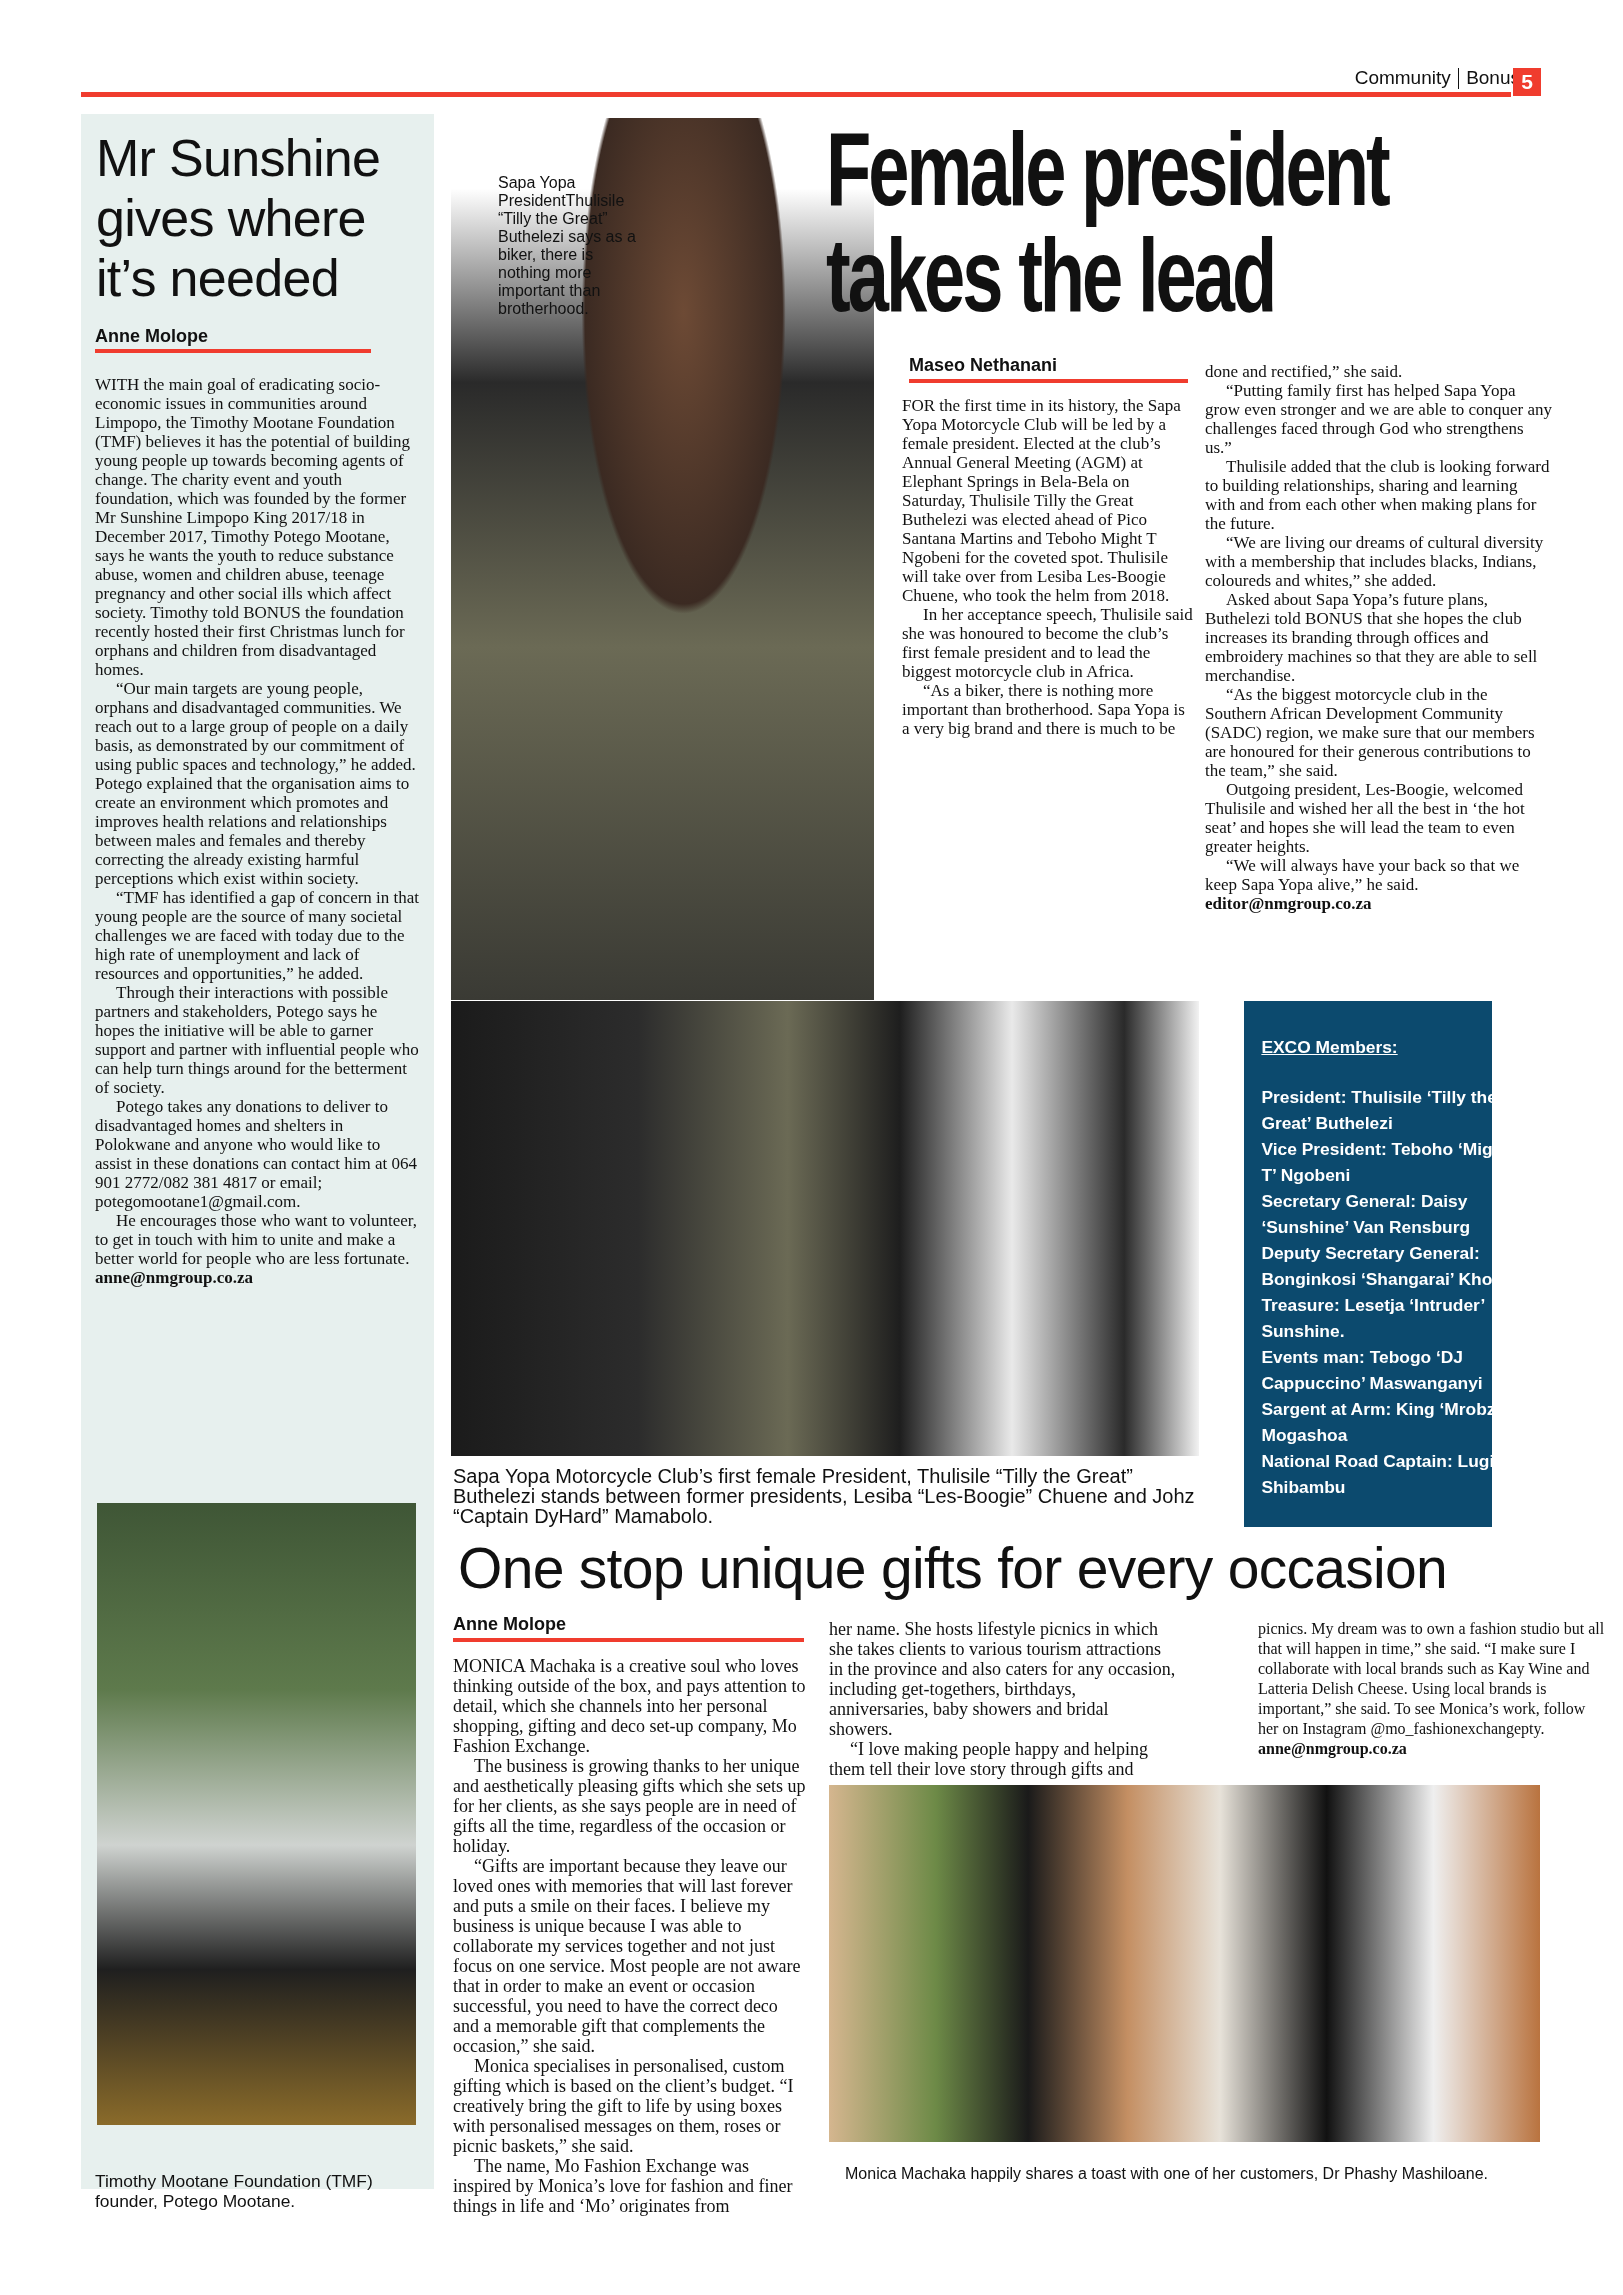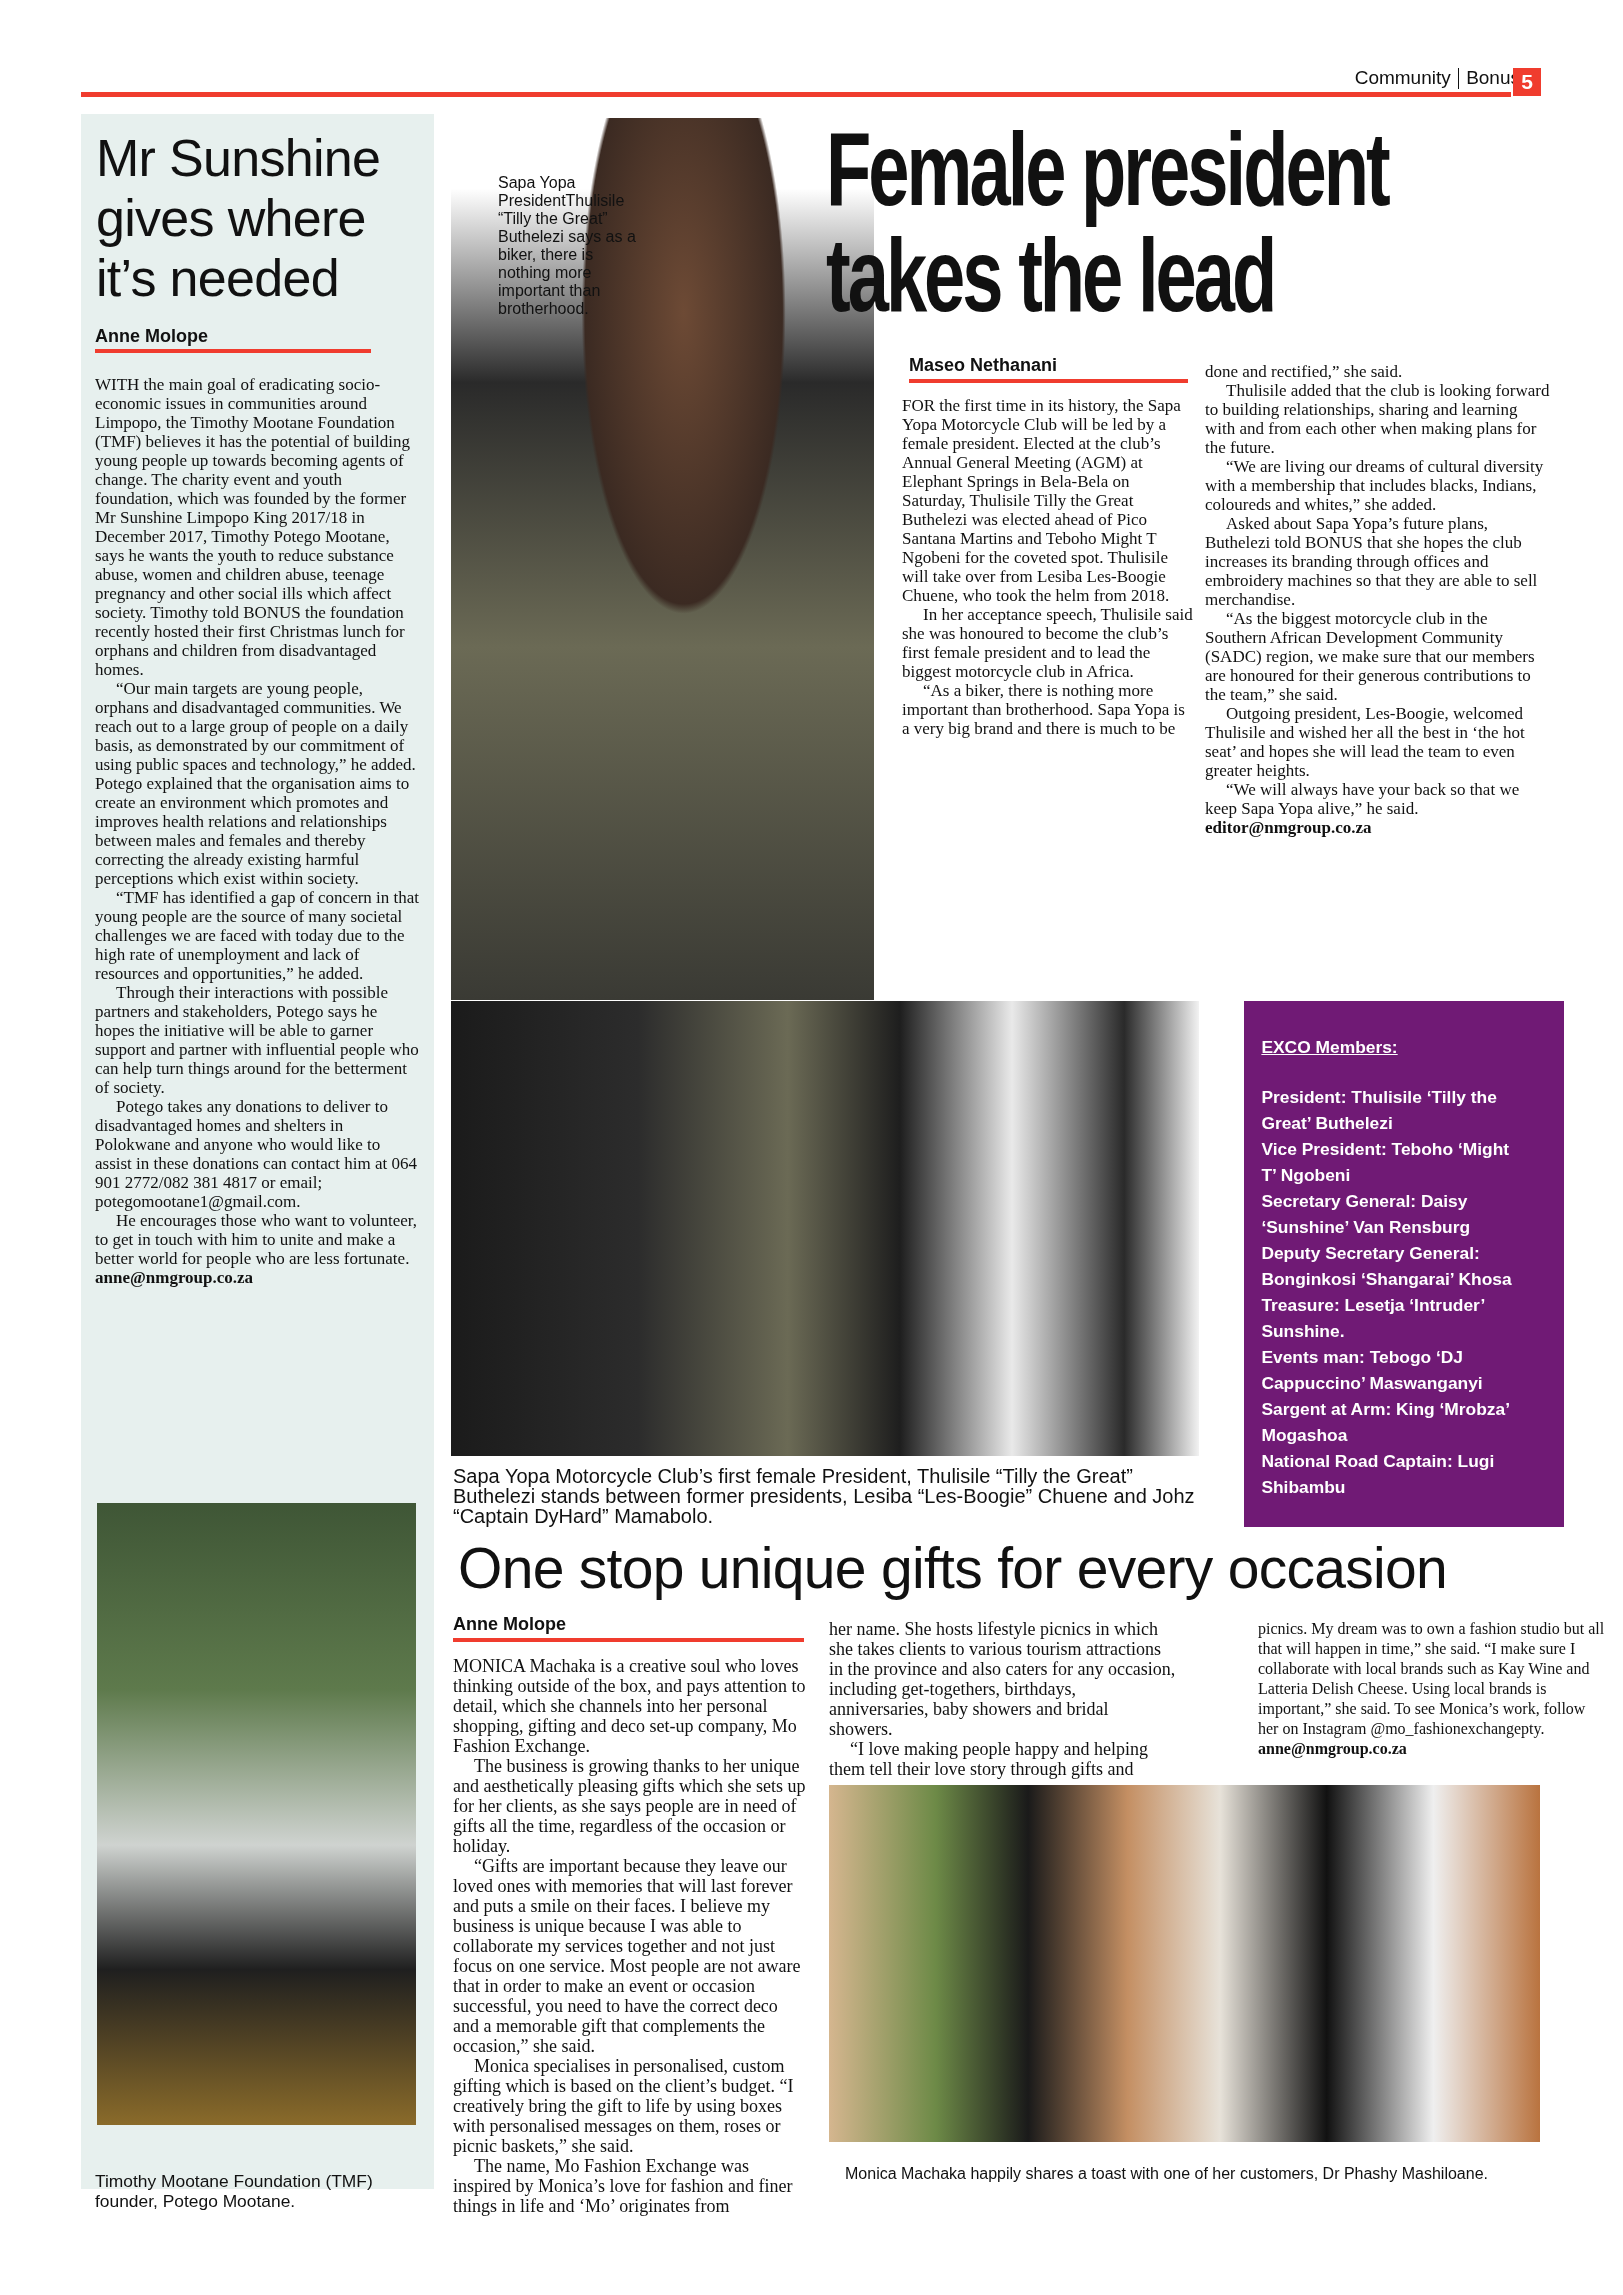--- a/index.html
+++ b/index.html
@@ -37,21 +37,21 @@
   #fp-byline { left:909px; top:355px; }
   #fp-byline-rule { left:909px; top:379px; width:279px; }
   #fp-body-col1 { left:902px; top:396px; width:292px; }
   #fp-body-col2 { left:1205px; top:362px; width:347px; }
 
   
   #grp-photo { left:451px; top:1001px; width:748px; height:455px; background:linear-gradient(90deg,#1b1b1b 0%,#2c2c2c 25%,#6b6a55 45%,#1e1e1e 60%,#e9e9e9 75%,#2a2a2a 90%,#f2f2f2 100%); }
   #grp-caption { left:453px; top:1466px; width:764px; font-size:20px; line-height:20px; font-family:"Liberation Sans", sans-serif; }
 
   
-  #exco-box { left:1244px; top:1001px; width:320px; height:526px; background:#701a75; color:#fff; font-family:"Liberation Sans", sans-serif; font-weight:bold; }
+  #exco-box { left:1244px; top:1001px; width:248px; height:526px; background:#0c4a6e; color:#fff; font-family:"Liberation Sans", sans-serif; font-weight:bold; }
   #exco-heading { position:absolute; left:17.4px; top:36px; font-size:17.4px; text-decoration:underline; }
   #exco-list { position:absolute; left:17.4px; top:83px; width:264px; font-size:17.4px; line-height:26px; }
   #exco-list div { margin:0; }
 
   
   #gift-title { left:458px; top:1535px; width:1111px; font-size:57px; font-family:"Liberation Sans", sans-serif; white-space:nowrap; letter-spacing:-0.7px; }
   #gift-byline { left:453px; top:1614px; }
   #gift-byline-rule { left:453px; top:1638px; width:351px; }
   #gift-col1 { left:453px; top:1656px; width:354px; font-size:18px; line-height:20px; }
   #gift-col2 { left:829px; top:1619px; width:347px; font-size:18px; line-height:20px; }
@@ -93,20 +93,21 @@
 </div>
 <div class="abs byline" id="fp-byline">Maseo Nethanani</div>
 <div class="abs byline-rule" id="fp-byline-rule"></div>
 <div class="abs body serif" id="fp-body-col1">
   <p class="first">FOR the first time in its history, the Sapa Yopa Motorcycle Club will be led by a female president. Elected at the club’s Annual General Meeting (AGM) at Elephant Springs in Bela-Bela on Saturday, Thulisile Tilly the Great Buthelezi was elected ahead of Pico Santana Martins and Teboho Might T Ngobeni for the coveted spot. Thulisile will take over from Lesiba Les-Boogie Chuene, who took the helm from 2018.</p>
   <p>In her acceptance speech, Thulisile said she was honoured to become the club’s first female president and to lead the biggest motorcycle club in Africa.</p>
   <p>“As a biker, there is nothing more important than brotherhood. Sapa Yopa is a very big brand and there is much to be</p>
 </div>
 <div class="abs body serif" id="fp-body-col2">
   <p class="first">done and rectified,” she said.</p>
+  <p>“Putting family first has helped Sapa Yopa grow even stronger and we are able to conquer any challenges faced through God who strengthens us.”</p>
   <p>Thulisile added that the club is looking forward to building relationships, sharing and learning with and from each other when making plans for the future.</p>
   <p>“We are living our dreams of cultural diversity with a membership that includes blacks, Indians, coloureds and whites,” she added.</p>
   <p>Asked about Sapa Yopa’s future plans, Buthelezi told BONUS that she hopes the club increases its branding through offices and embroidery machines so that they are able to sell merchandise.</p>
   <p>“As the biggest motorcycle club in the Southern African Development Community (SADC) region, we make sure that our members are honoured for their generous contributions to the team,” she said.</p>
   <p>Outgoing president, Les-Boogie, welcomed Thulisile and wished her all the best in ‘the hot seat’ and hopes she will lead the team to even greater heights.</p>
   <p>“We will always have your back so that we keep Sapa Yopa alive,” he said.</p>
   <p class="sig">editor@nmgroup.co.za</p>
 </div>
 
 <div class="abs" id="grp-photo"></div>

